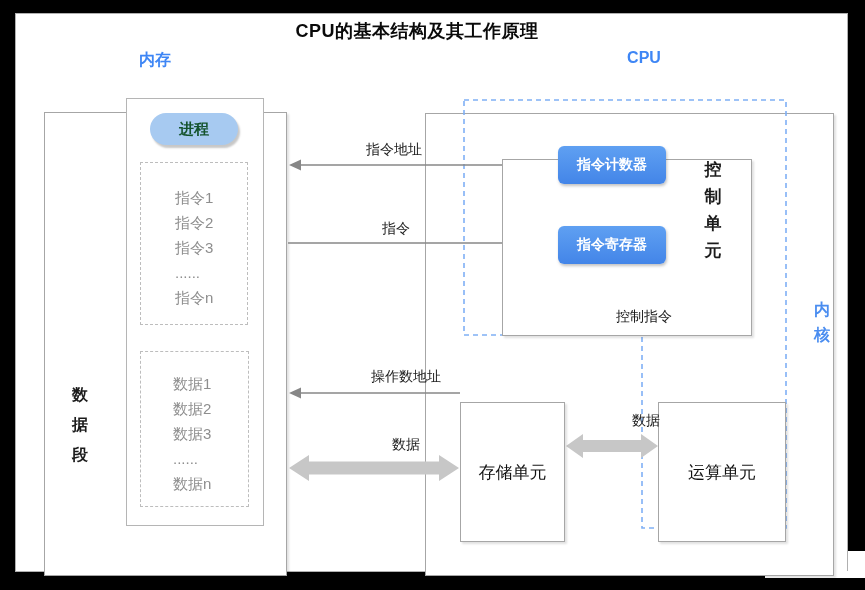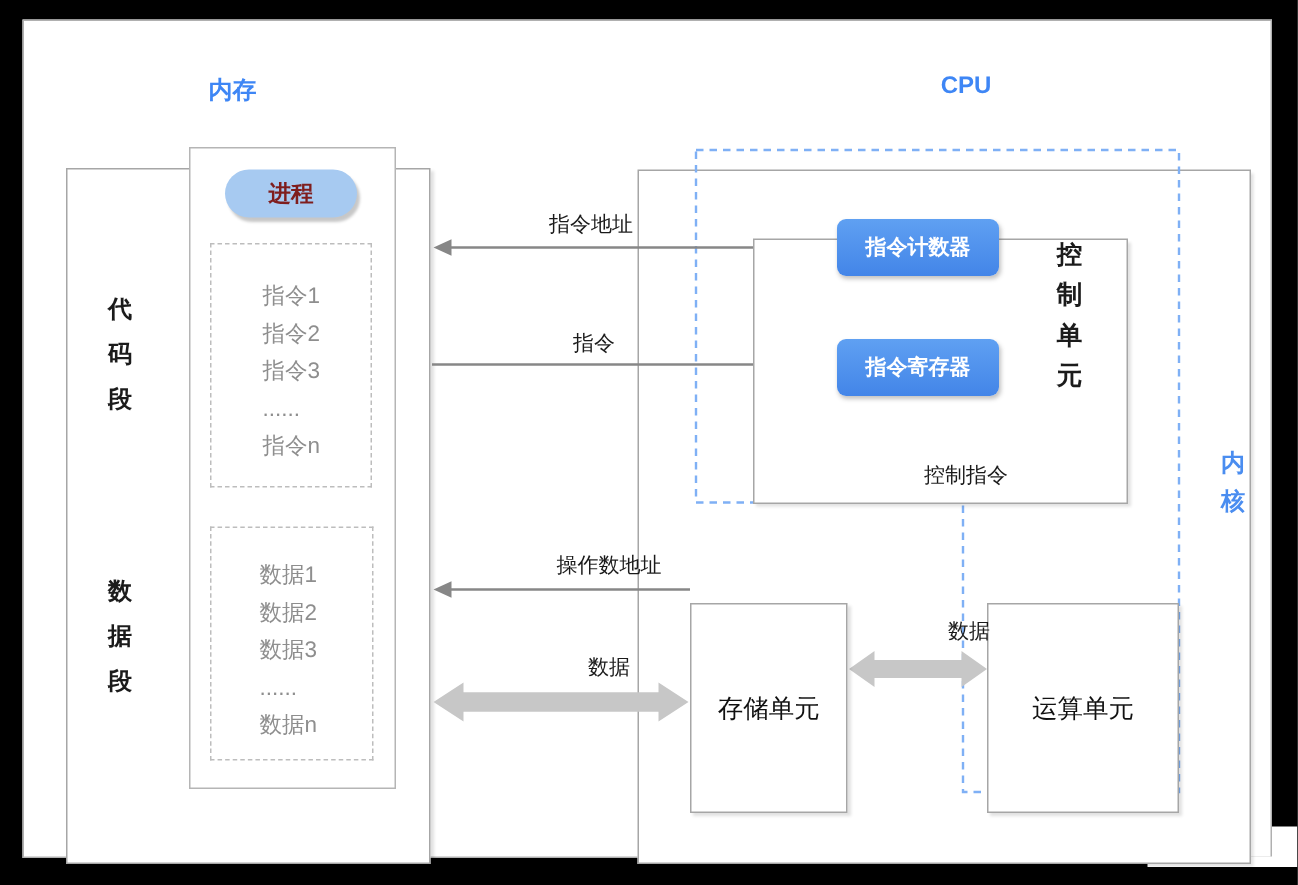--- a/index.html
+++ b/index.html
@@ -15,54 +15,54 @@
   .innerbox{border:1px solid #b5b5b5;background:#fff;}
   .dashedbox{border:1px dashed #bdbdbd;background:#fff;}
   .gray-list{color:#8e8e8e;font-size:15px;line-height:25px;}
   .vtext{width:28px;text-align:center;word-break:break-all;color:#1b1b1b;font-weight:600;}
   .seg-label{font-size:16px;line-height:30px;}
   .cu-label{font-size:17px;line-height:27px;}
   .kernel-label{font-size:16px;line-height:25px;color:#4a8df0;font-weight:600;width:22px;}
   .btn-blue{background:linear-gradient(#5fa0f2,#4385e8);color:#fff;border-radius:6px;
             display:flex;align-items:center;justify-content:center;font-size:14px;font-weight:600;
             box-shadow:1px 2px 3px rgba(80,80,80,.35);}
-  .btn-light{background:#a7caf1;color:#7f1d1d;border-radius:16px;display:flex;align-items:center;
+  .btn-light{background:#a7caf1;color:#14532d;border-radius:16px;display:flex;align-items:center;
              justify-content:center;font-size:15px;font-weight:600;box-shadow:2px 3px 2px rgba(0,0,0,.22);}
   .unit-label{display:flex;align-items:center;justify-content:center;font-size:17px;font-weight:500;color:#111;}
   .arrow-label{font-size:14px;font-weight:500;color:#1a1a1a;text-align:right;}
   svg.overlay{position:absolute;left:0;top:0;pointer-events:none;}
 </style>
 </head>
 <body>
 
 <div class="stage">
 
   <div class="slide"></div>
   <div class="patch" style="left:848px;top:551px;width:17px;height:27px;"></div>
   <div class="patch" style="left:765px;top:571px;width:83px;height:7px;"></div>
 
+  <div class="abs title">CPU的基本结构及其工作原理</div>
 
   <div class="abs blue-label" style="left:105px;top:50px;width:100px;">内存</div>
   <div class="abs blue-label" style="left:594px;top:49px;width:100px;">CPU</div>
 
   <div class="abs box" style="left:44px;top:76px;width:243px;height:464px;"></div>
 
   <div class="abs innerbox" style="left:126px;top:98px;width:138px;height:428px;"></div>
 
   <div class="abs btn-light" style="left:150px;top:113px;width:88px;height:32px;">进程</div>
 
   <div class="abs dashedbox" style="left:140px;top:162px;width:108px;height:163px;"></div>
   <div class="abs gray-list" style="left:175px;top:185px;width:70px;">
     <div>指令1</div>
     <div>指令2</div>
     <div>指令3</div>
     <div>......</div>
     <div>指令n</div>
   </div>
-  <div class="abs vtext seg-label" style="left:66px;top:192px;">代码段</div>
 
   <div class="abs dashedbox" style="left:140px;top:351px;width:109px;height:156px;"></div>
   <div class="abs gray-list" style="left:173px;top:371px;width:72px;">
     <div>数据1</div>
     <div>数据2</div>
     <div>数据3</div>
     <div>......</div>
     <div>数据n</div>
   </div>
   <div class="abs vtext seg-label" style="left:66px;top:380px;">数据段</div>

